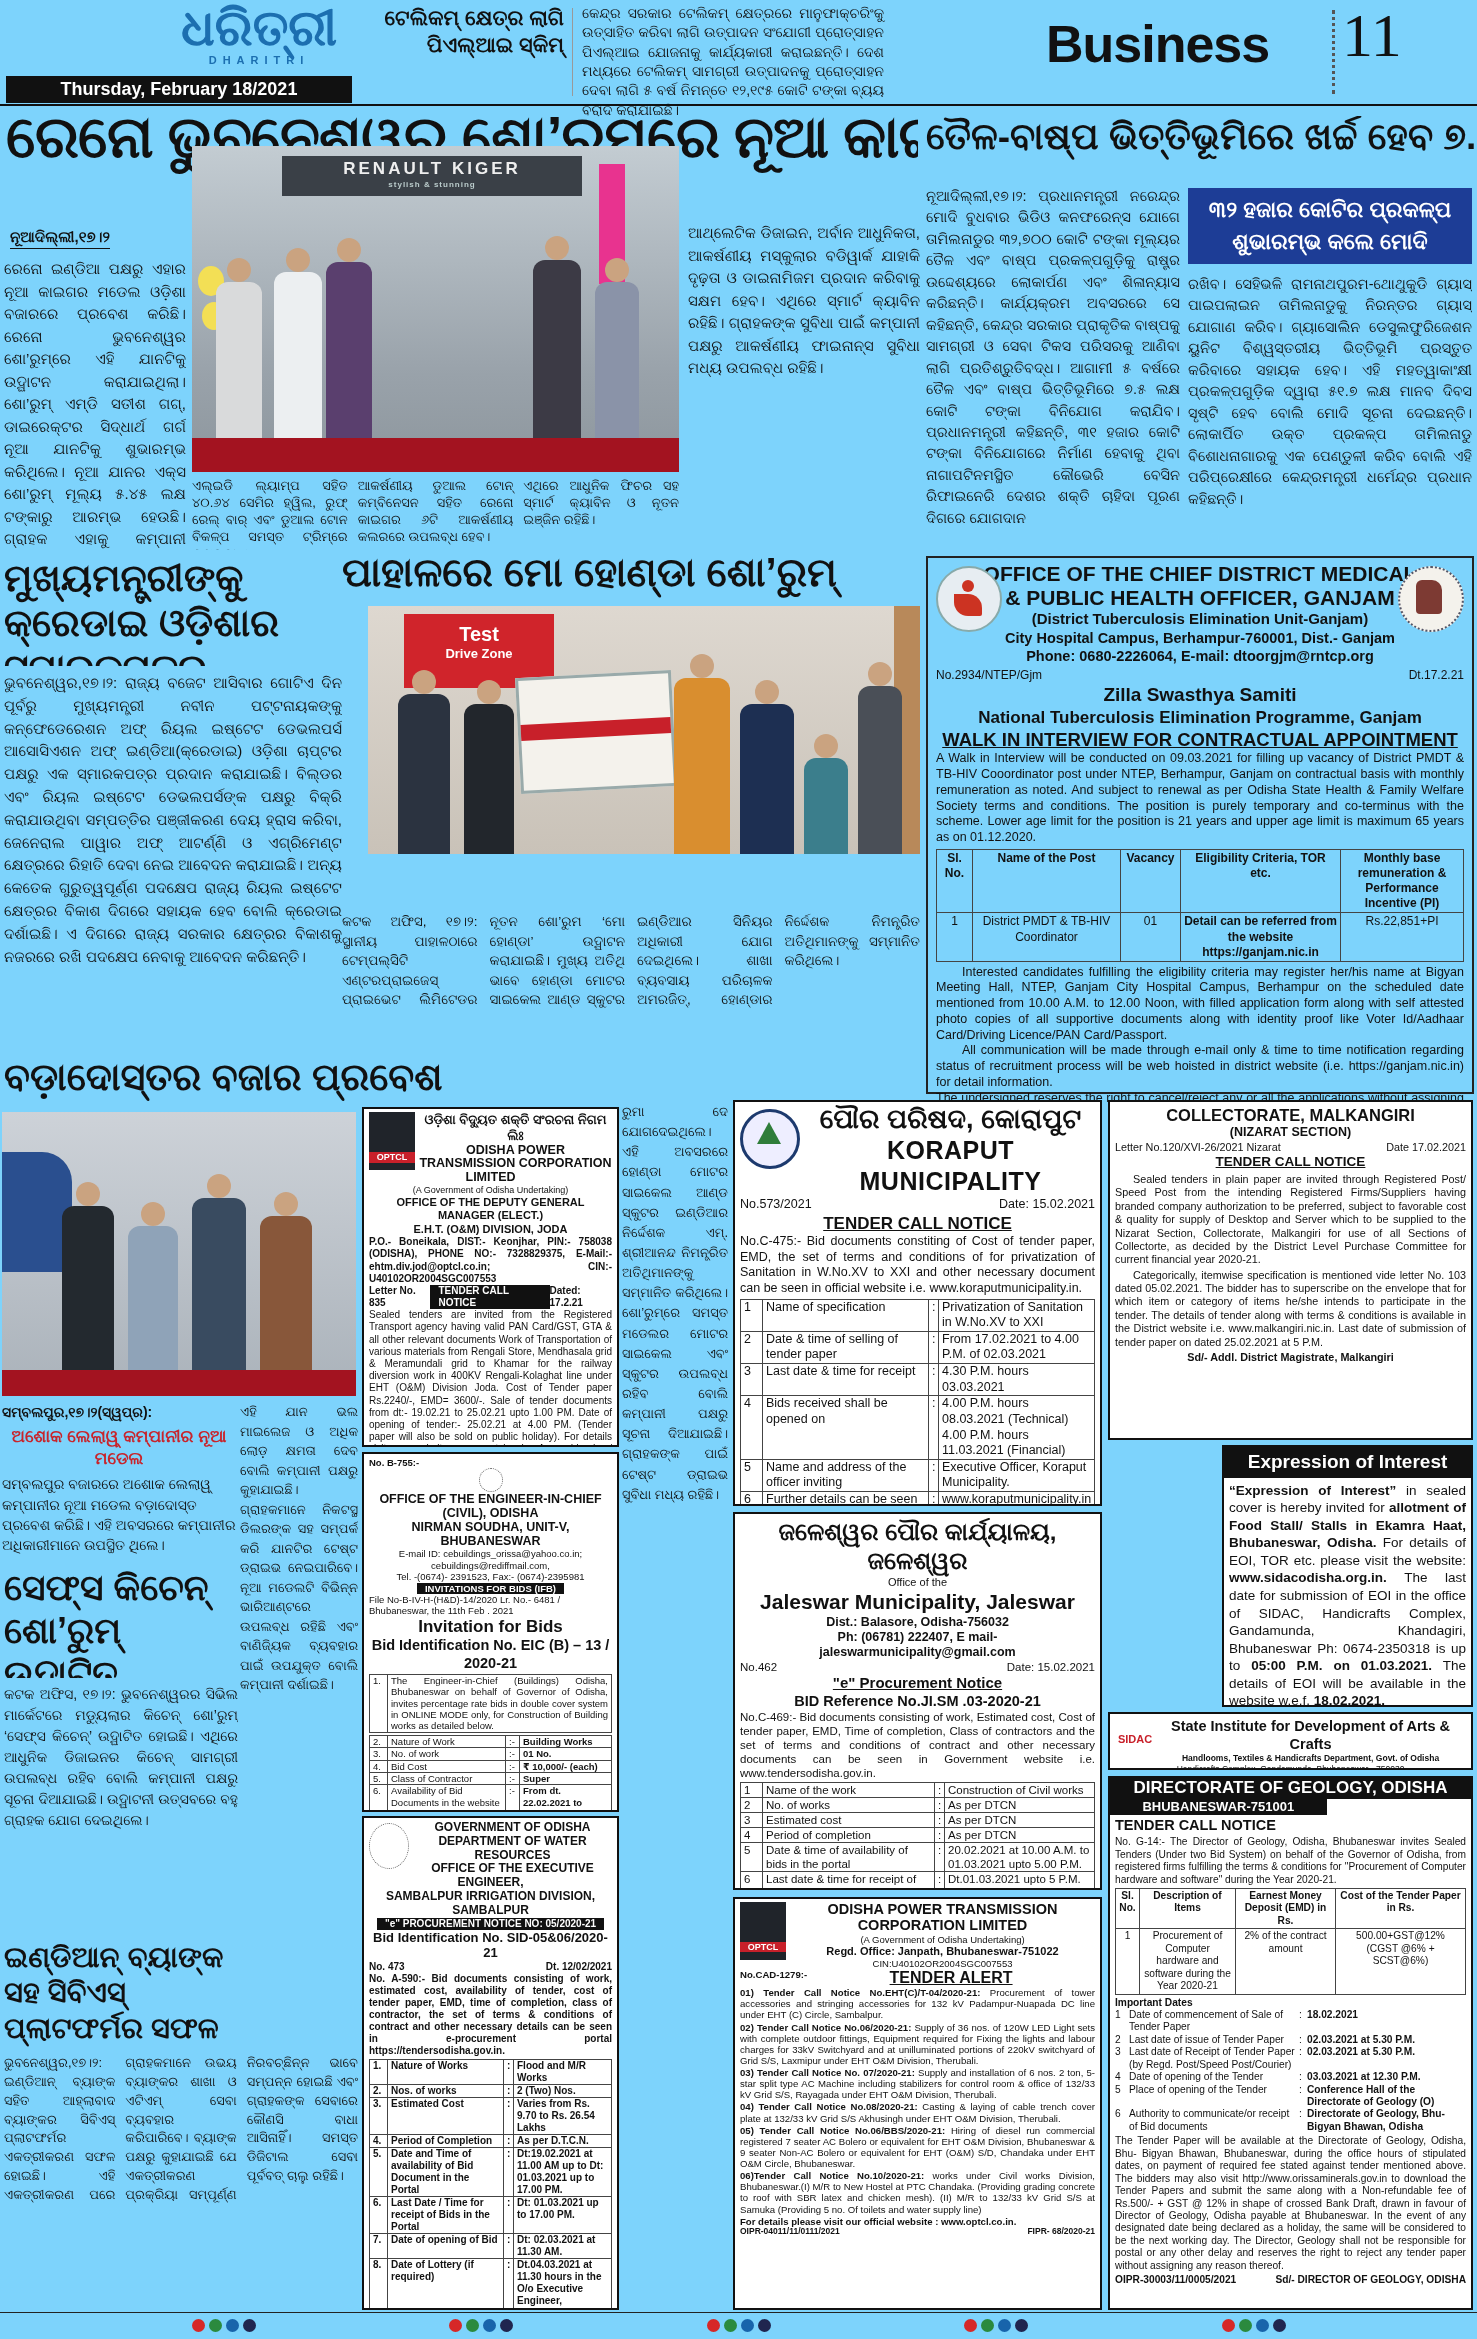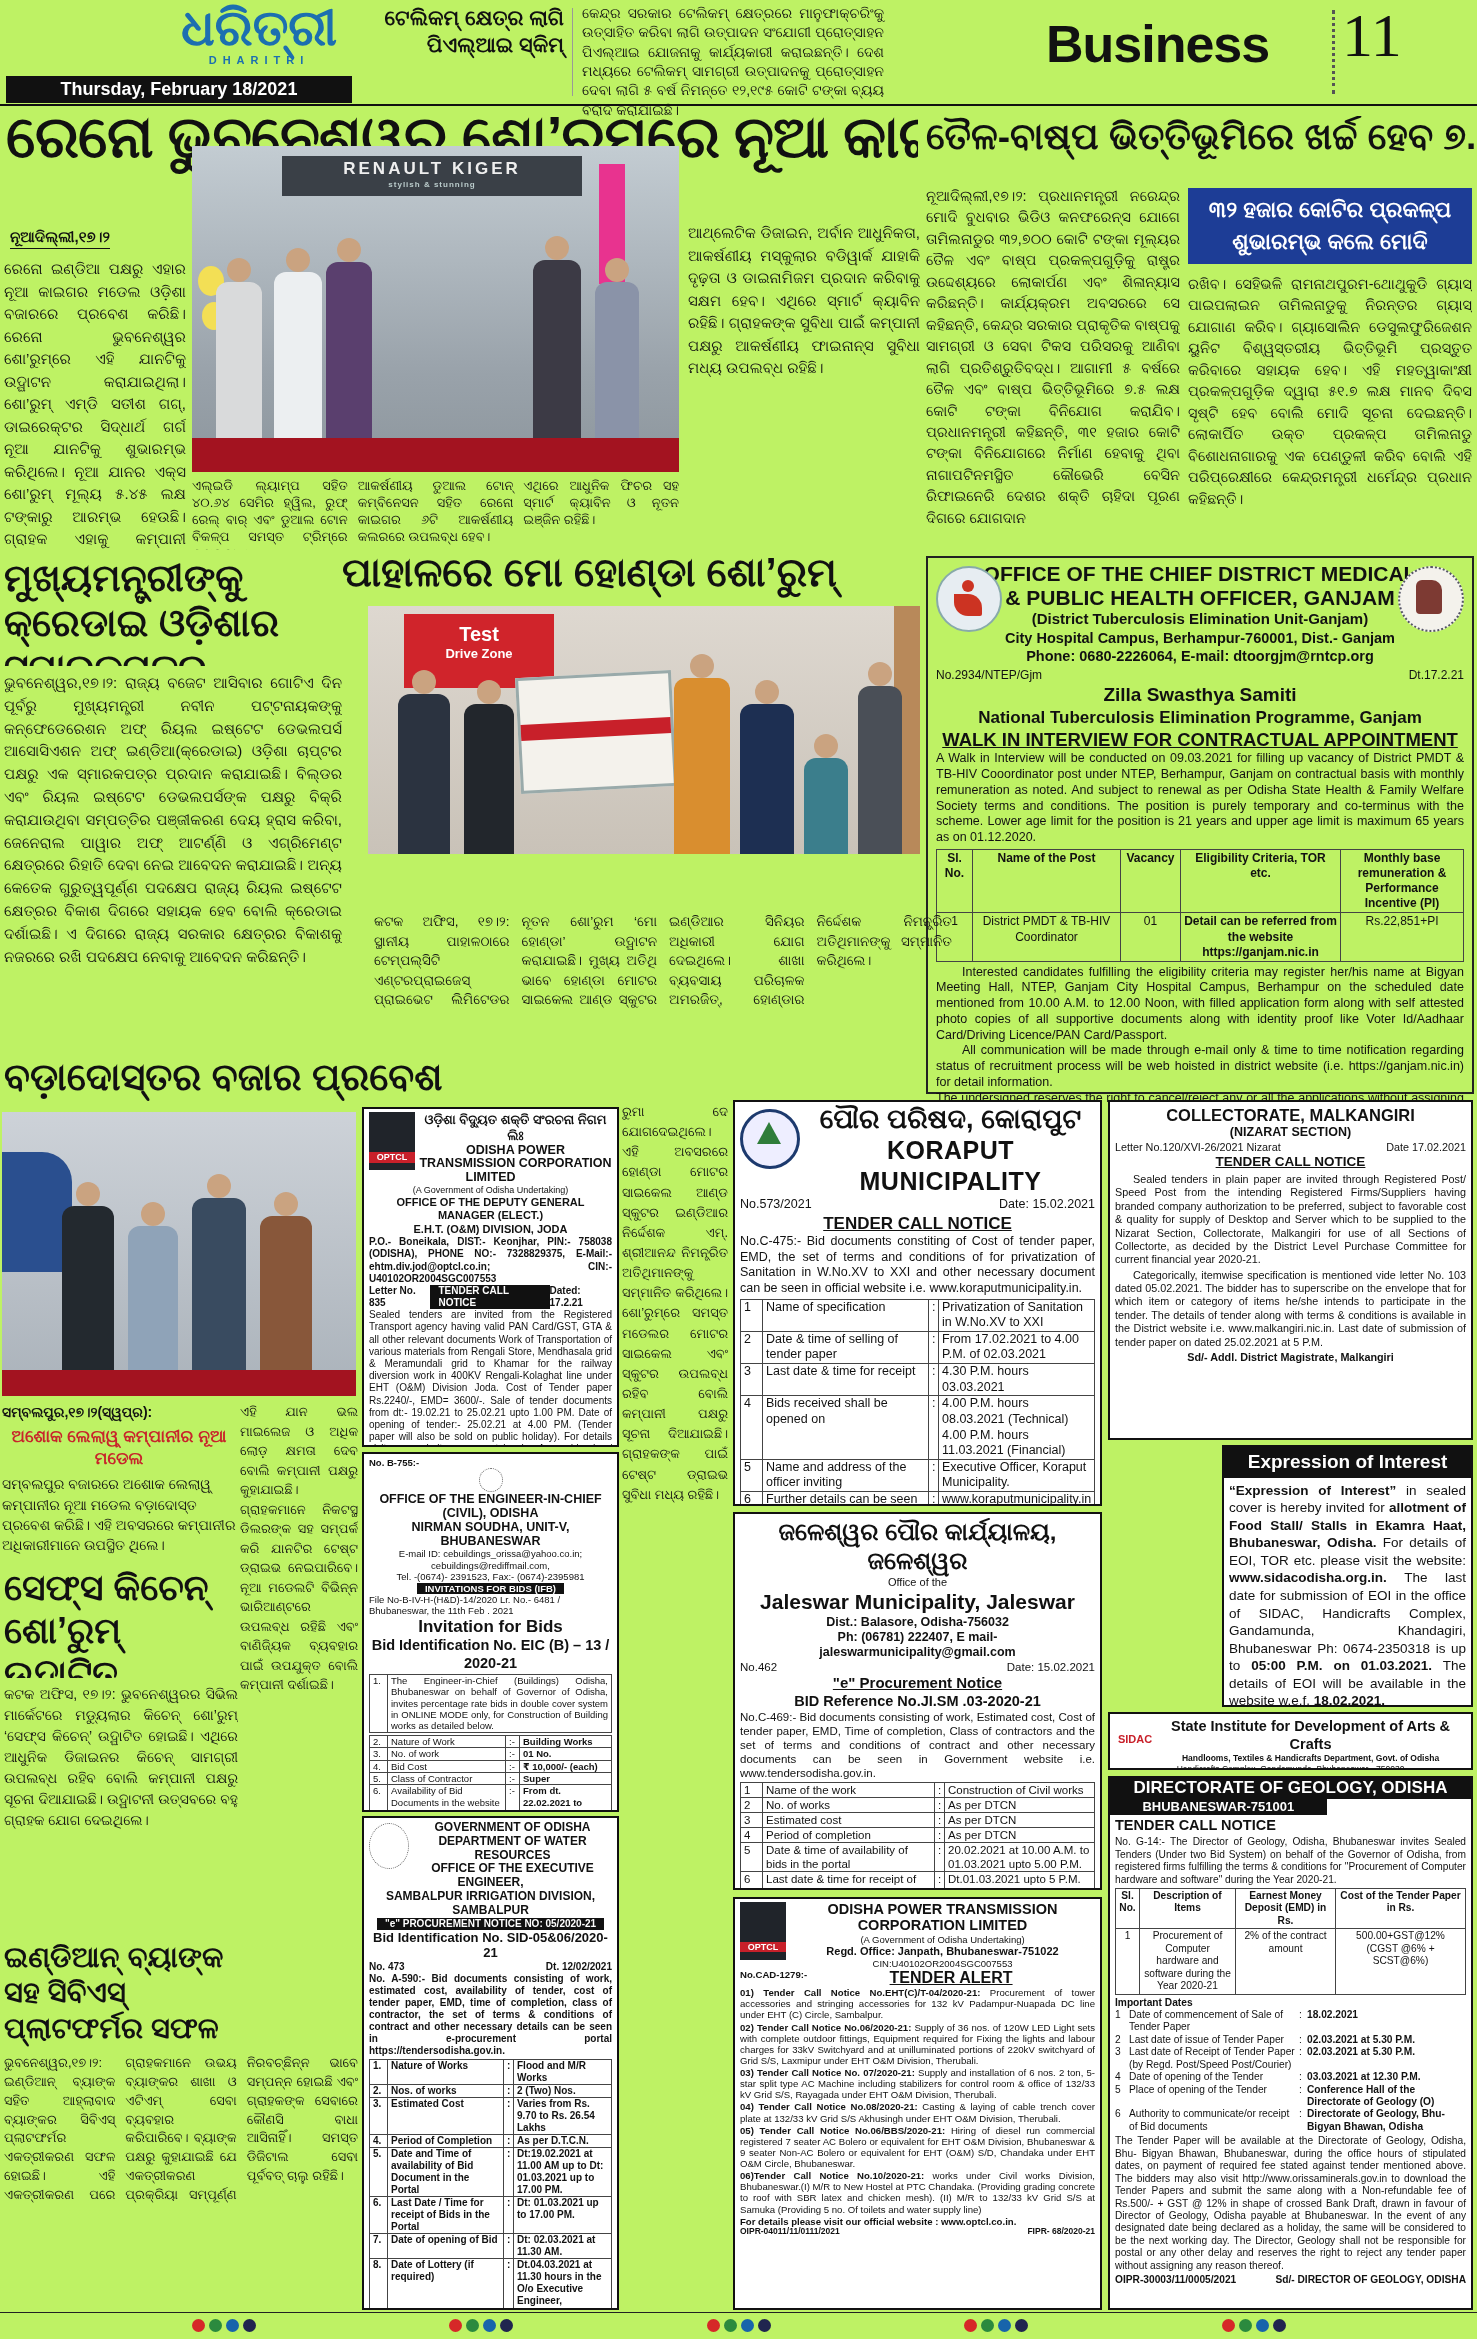--- a/index.html
+++ b/index.html
@@ -1,16 +1,16 @@
 <!DOCTYPE html>
 <html><head>
 <meta charset="utf-8">
 <style>
   html,body{margin:0;padding:0;background:#dedbd4;}
-  .page{position:relative;width:1477px;height:2339px;margin:0 auto;background:#bef264;color:#111;
+  .page{position:relative;width:1477px;height:2339px;margin:0 auto;background:#7dd3fc;color:#111;
         font-family:"Liberation Sans","DejaVu Sans",sans-serif;overflow:hidden;}
   .abs{position:absolute;box-sizing:border-box;}
   .just{text-align:justify;}
   .ctr{text-align:center;}
   .b{font-weight:bold;}
   .nowrap{white-space:nowrap;overflow:hidden;}
   .clip{overflow:hidden;}
 
   
   #m-logo{left:150px;top:2px;width:218px;height:72px;text-align:center;}
@@ -85,21 +85,21 @@
   #g-table .r:last-child{border-bottom:none;}
   #g-table .r>span{border-right:1px solid #444;padding:1px 3px;text-align:center;}
   #g-table .r>span:last-child{border-right:none;}
   #ganjam .ind{text-indent:26px;}
   #ganjam .sign{text-align:right;font-weight:bold;}
 
   
   #credai-hl{left:4px;top:556px;width:338px;height:110px;font-size:38px;font-weight:bold;line-height:1.18;}
   #credai-b{left:4px;top:672px;width:338px;height:384px;font-size:15px;line-height:1.52;}
   #honda-hl{left:342px;top:550px;width:578px;height:56px;font-size:40px;font-weight:bold;}
-  #honda-b{left:342px;top:912px;width:578px;height:184px;column-count:4;column-gap:12px;font-size:13.5px;line-height:1.45;margin-left:32px;}
+  #honda-b{left:342px;top:912px;width:578px;height:184px;column-count:4;column-gap:12px;font-size:13.5px;line-height:1.45;}
   #mid-strip{left:622px;top:1102px;width:106px;height:786px;font-size:13px;line-height:1.55;}
 
   
   #honda-photo{left:368px;top:606px;width:552px;height:248px;background:linear-gradient(#ded8d0,#c9c2b8);}
   #honda-photo .sign{position:absolute;left:36px;top:8px;width:150px;height:66px;background:#d0242b;color:#fff;
                      font-weight:bold;font-size:20px;line-height:1.2;text-align:center;padding-top:8px;}
   #honda-photo .sign small{display:block;font-size:13px;}
   #honda-photo .pillar{position:absolute;right:0;top:0;width:26px;height:100%;background:#b8895a;}
   #honda-photo .plaque{position:absolute;left:150px;bottom:64px;width:150px;height:110px;background:#f4f2ec;
                        border:3px solid #9aa;transform:rotate(-3deg);}

